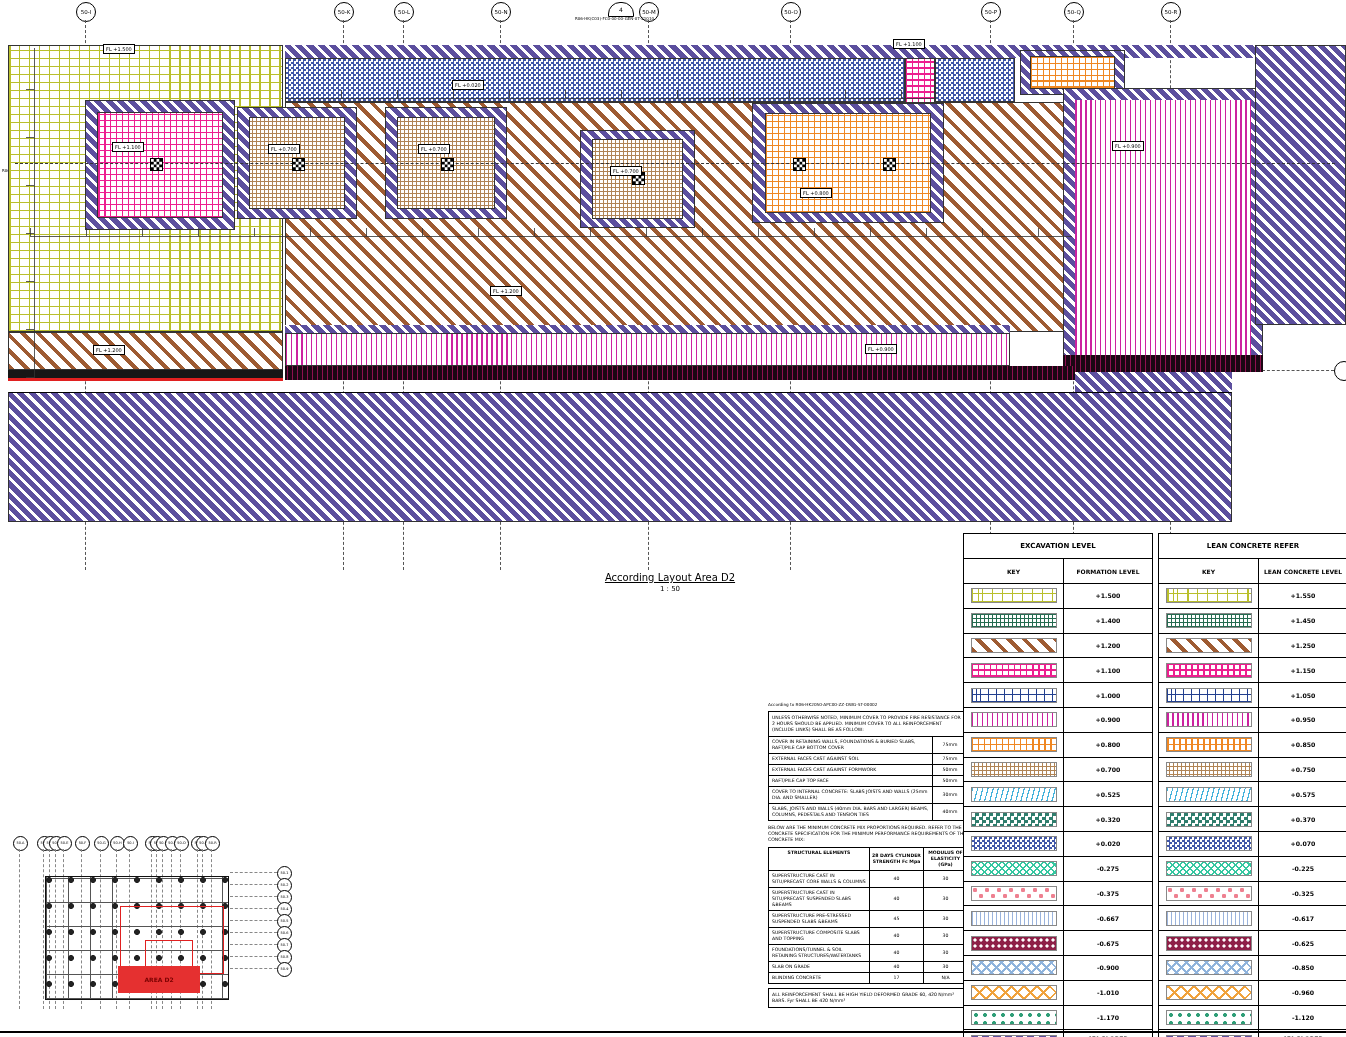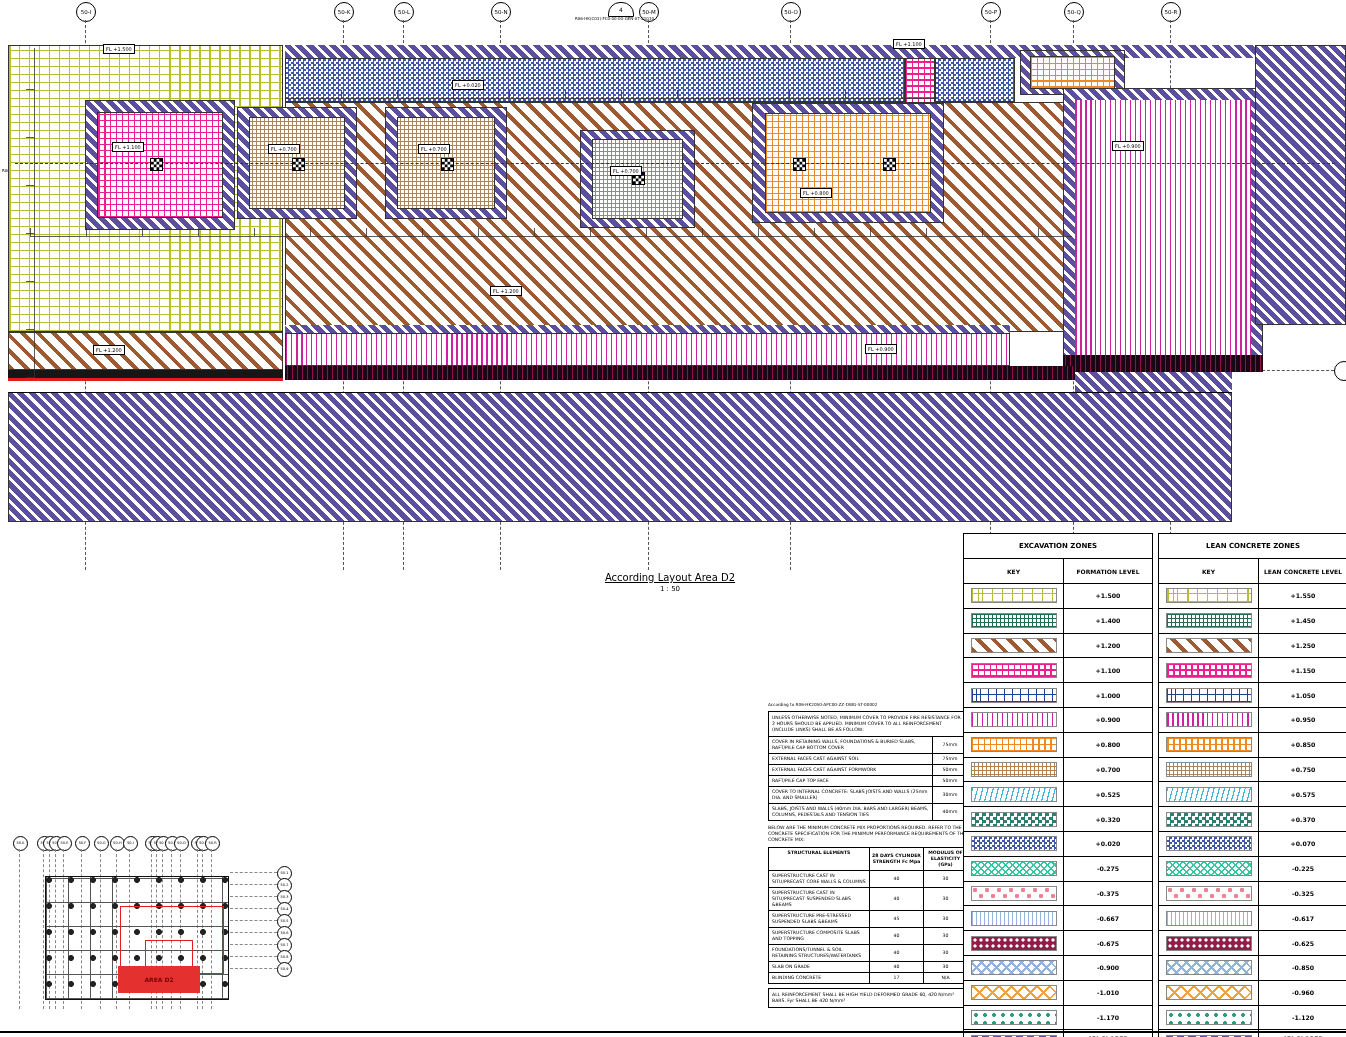--- a/index.html
+++ b/index.html
@@ -388,21 +388,21 @@
             <div class="c1">BLINDING CONCRETE</div>
             <div class="c2">17</div>
             <div class="c3">N/A</div>
           </div>
         </div>
     </div>
     <div class="nfoot">ALL REINFORCEMENT SHALL BE HIGH YIELD DEFORMED GRADE 60, 420 N/mm² BARS. Fyr SHALL BE 420 N/mm²</div>
   </div>
 
   <div class="legend" style="left:963px;">
-    <div class="lg-title">EXCAVATION ZONES</div>
+    <div class="lg-title">EXCAVATION LEVEL</div>
     <div class="lg-head">
       <div class="k">KEY</div>
       <div class="l">FORMATION LEVEL</div>
     </div>
     <div id="legend-exc-rows">
         <div class="lg-row">
           <div class="lg-kcell">
             <div class="lg-swatch p-brick-yellow"></div>
           </div>
           <div class="lg-lcell">+1.500</div>
@@ -512,21 +512,21 @@
         <div class="lg-row">
           <div class="lg-kcell">
             <div class="lg-swatch p-diag-purple"></div>
           </div>
           <div class="lg-lcell">45° SLOPED EXCAVATION</div>
         </div>
       </div>
   </div>
 
   <div class="legend" style="left:1158px;">
-    <div class="lg-title">LEAN CONCRETE ZONES</div>
+    <div class="lg-title">LEAN CONCRETE REFER</div>
     <div class="lg-head">
       <div class="k">KEY</div>
       <div class="l">LEAN CONCRETE LEVEL</div>
     </div>
     <div id="legend-lean-rows">
         <div class="lg-row">
           <div class="lg-kcell">
             <div class="lg-swatch p-brick-yellow"></div>
           </div>
           <div class="lg-lcell">+1.550</div>

